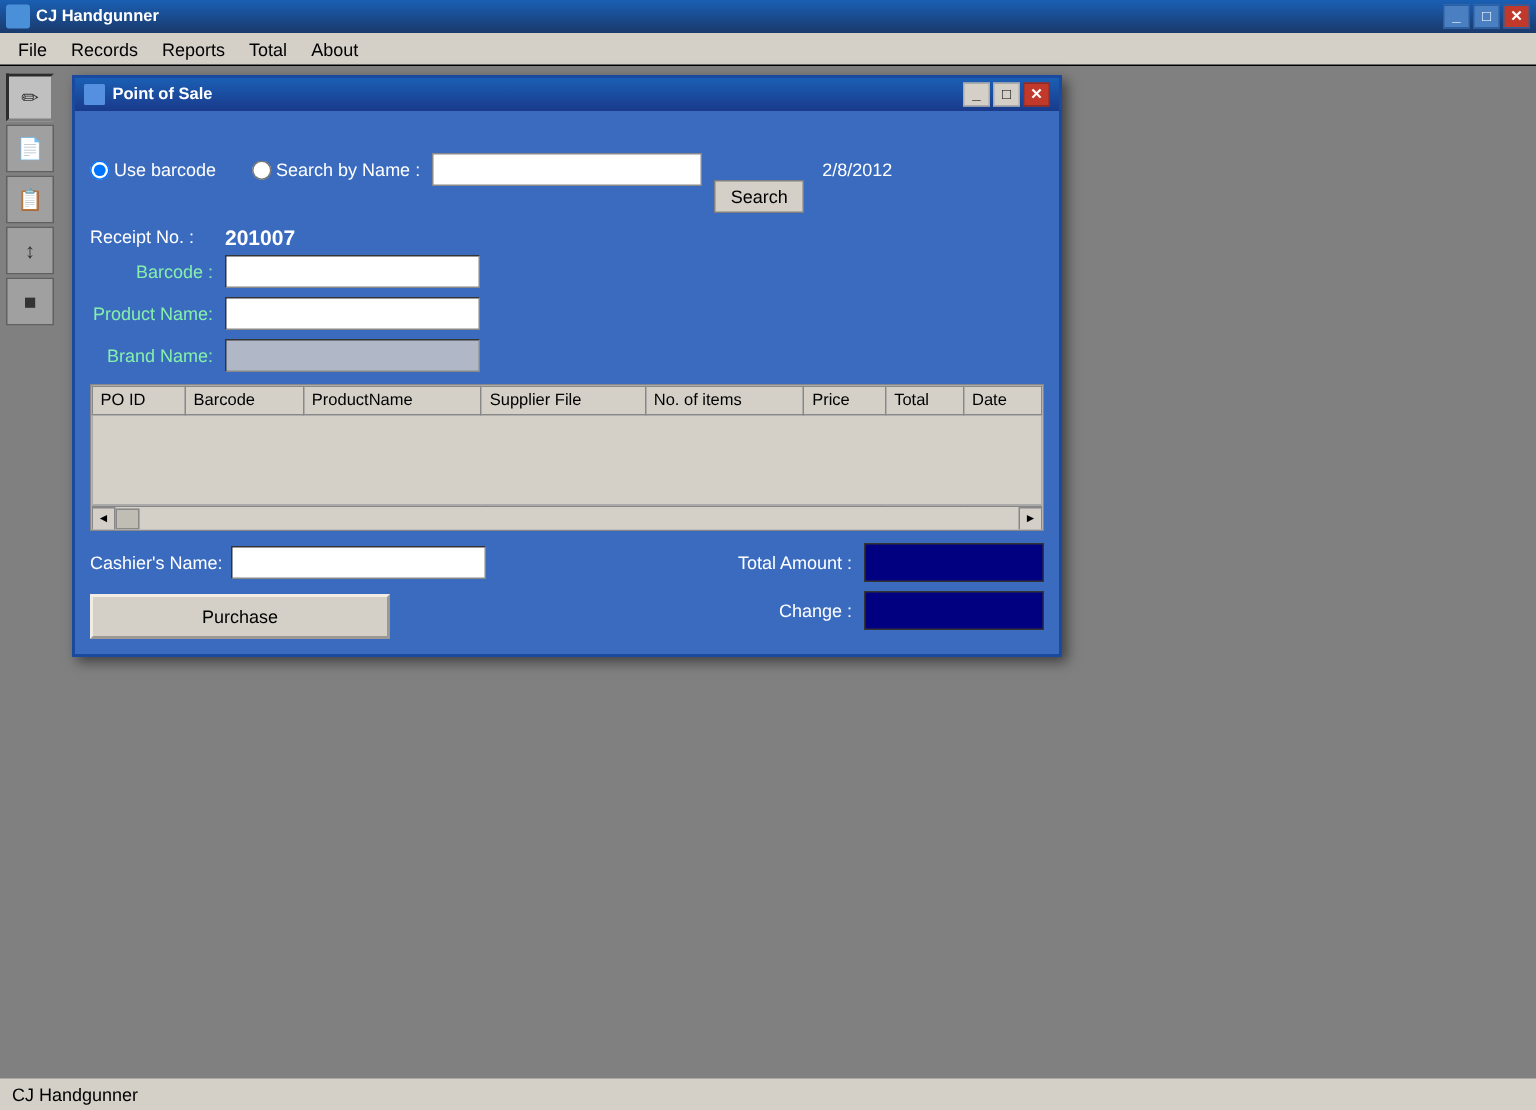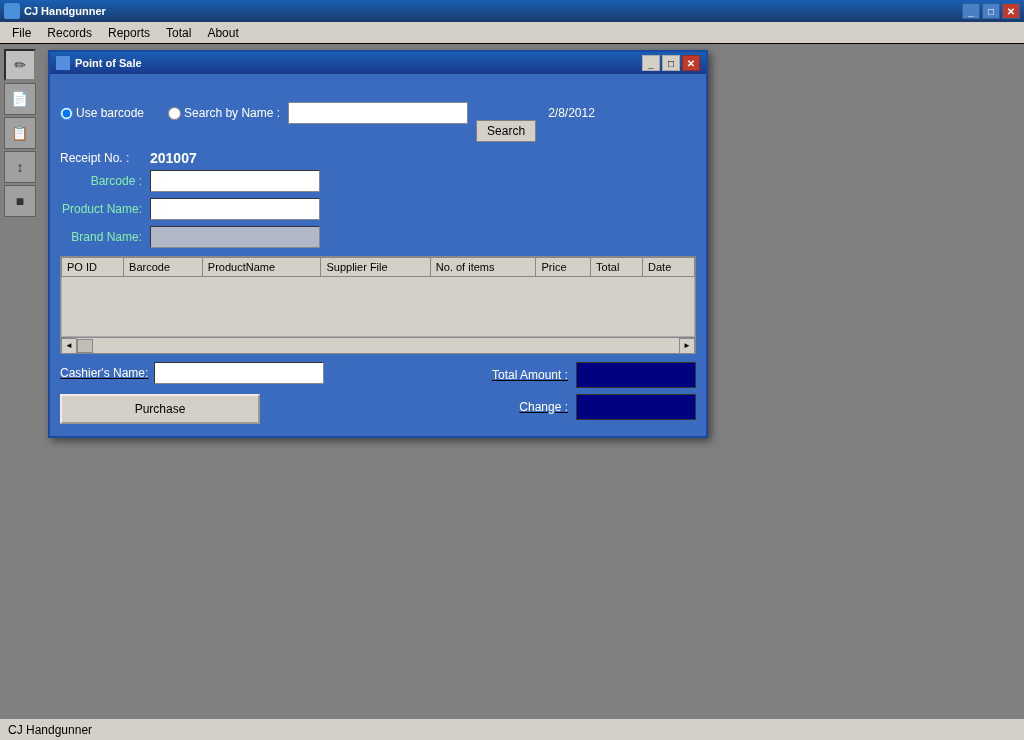--- a/index.html
+++ b/index.html
@@ -297,22 +297,21 @@
       background: #c0bdb4;
       border: 1px solid #888;
       cursor: pointer;
     }
 
     
     .bottom-section {
       display: flex;
       margin-top: 8px;
       gap: 10px;
-      align-items: flex-start;
-      text-decoration: underline;
+      align-items: flex-end;
     }
     .left-bottom {
       flex: 1;
     }
     .right-bottom {
       width: 250px;
     }
 
     .cashier-row {
       display: flex;

